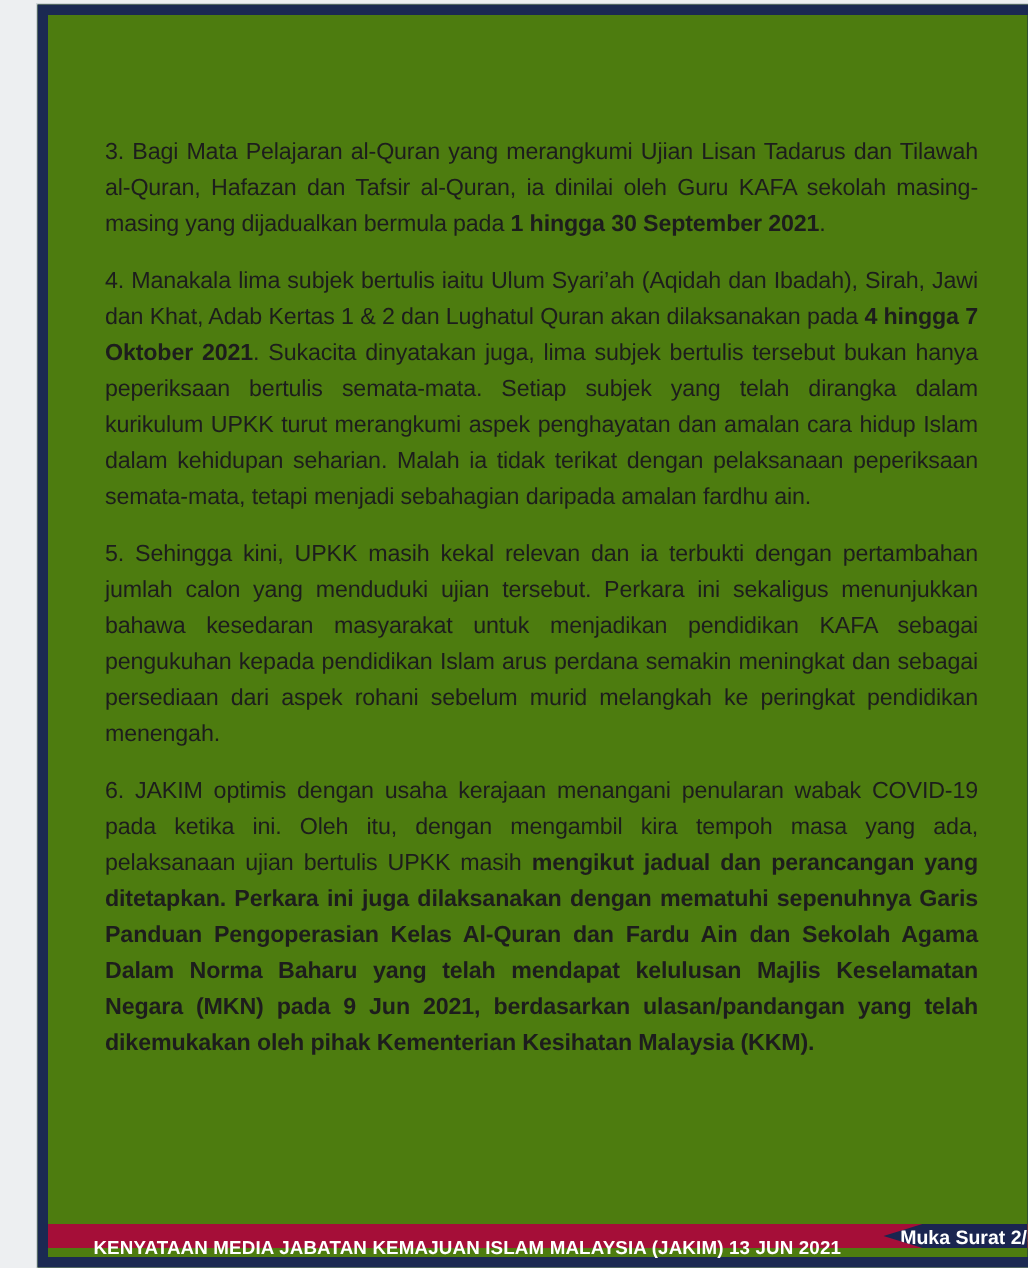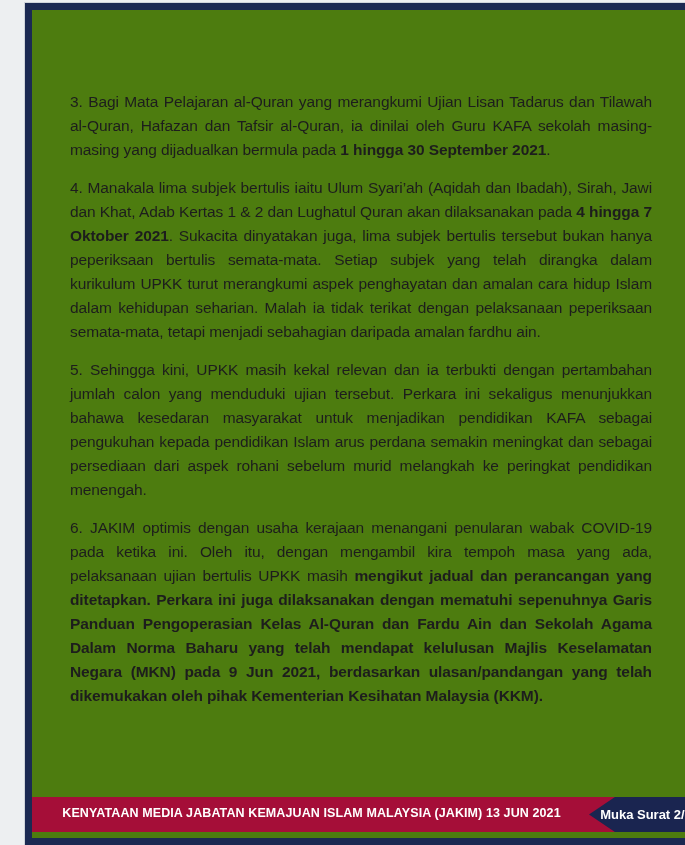--- a/index.html
+++ b/index.html
@@ -38,21 +38,21 @@
     margin: 0 0 14px 0;
   }
   .doc-content .b {
     font-weight: 700;
   }
   .footer-bar {
     position: absolute;
     left: 0;
     right: 0;
     bottom: 6px;
-    height: 35px;
+    height: 16px;
     background: #a50e38;
   }
   .footer-statement {
     position: absolute;
     left: 0;
     right: 94px;
     top: 0;
     height: 33px;
     line-height: 33px;
     text-align: center;

